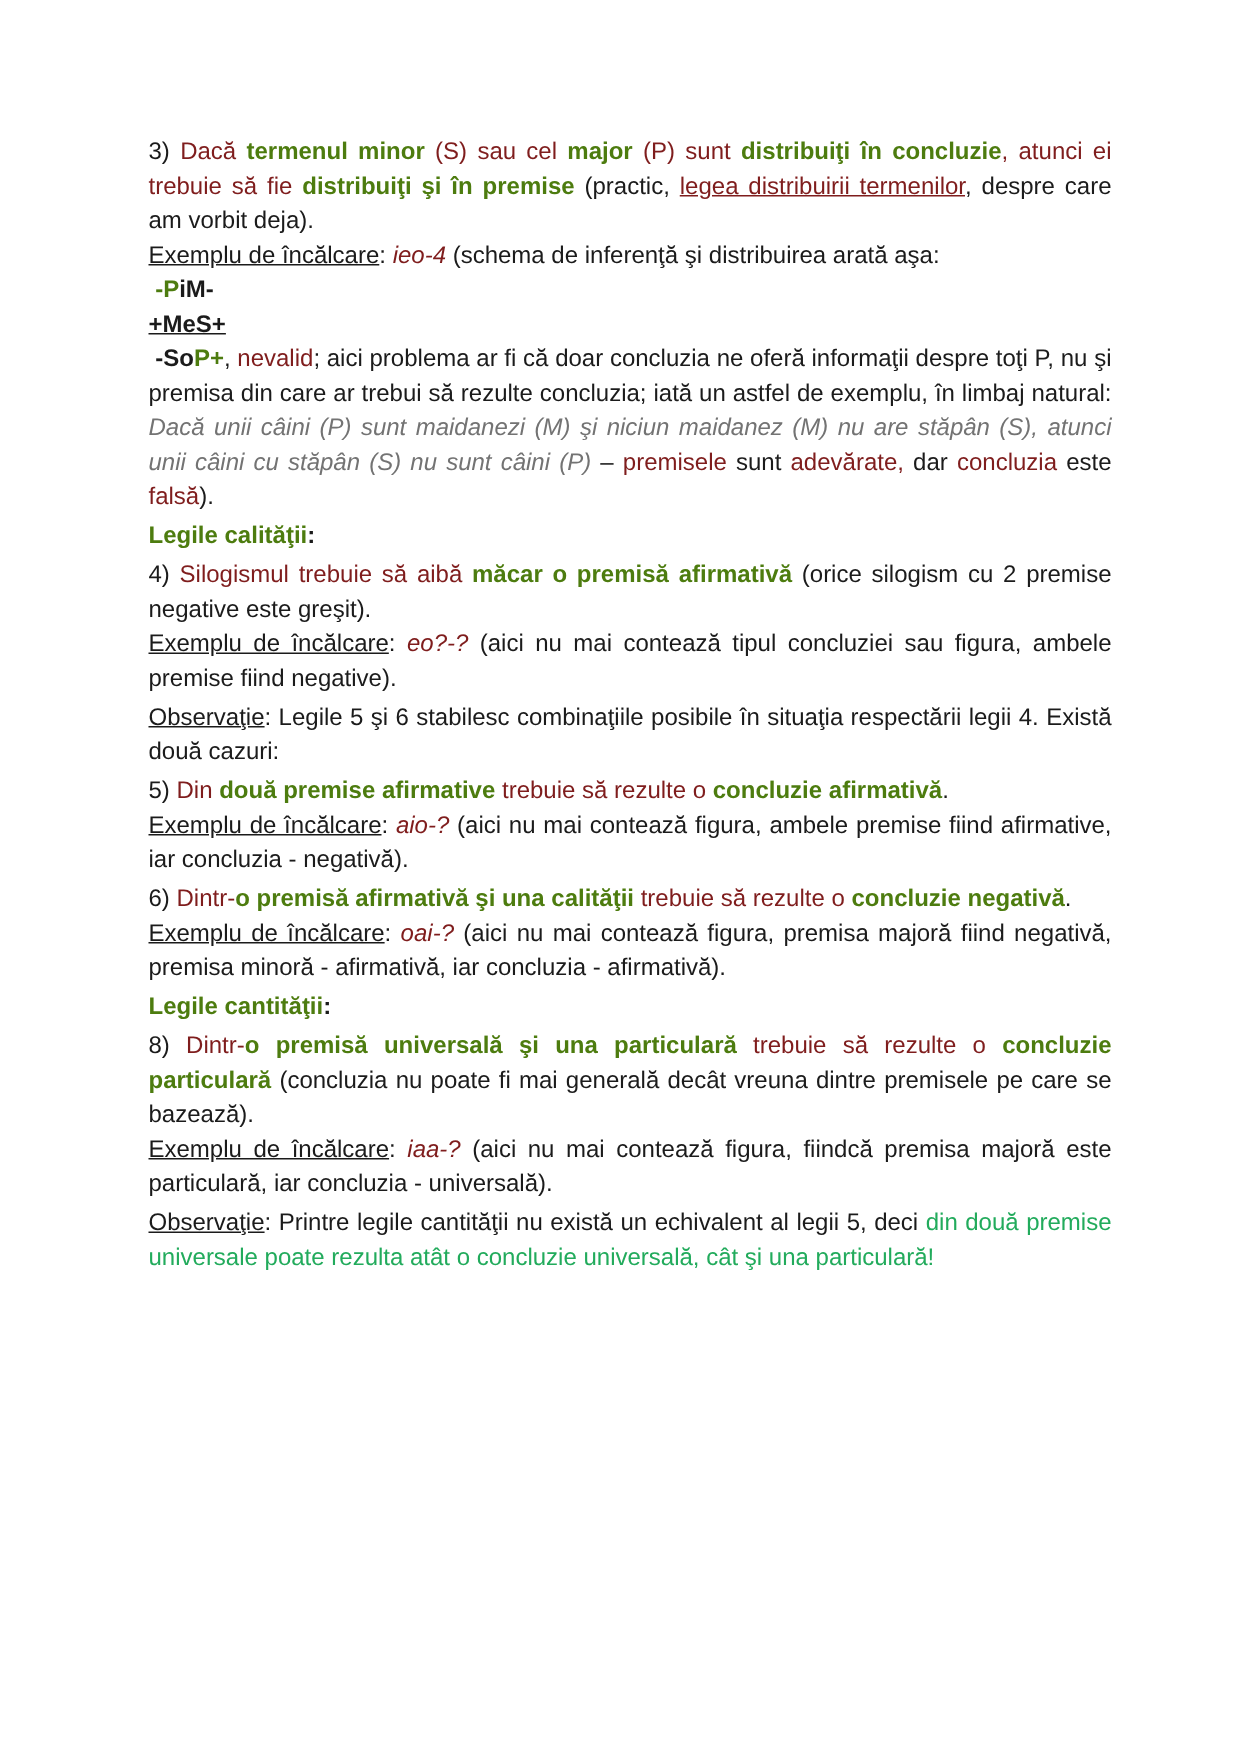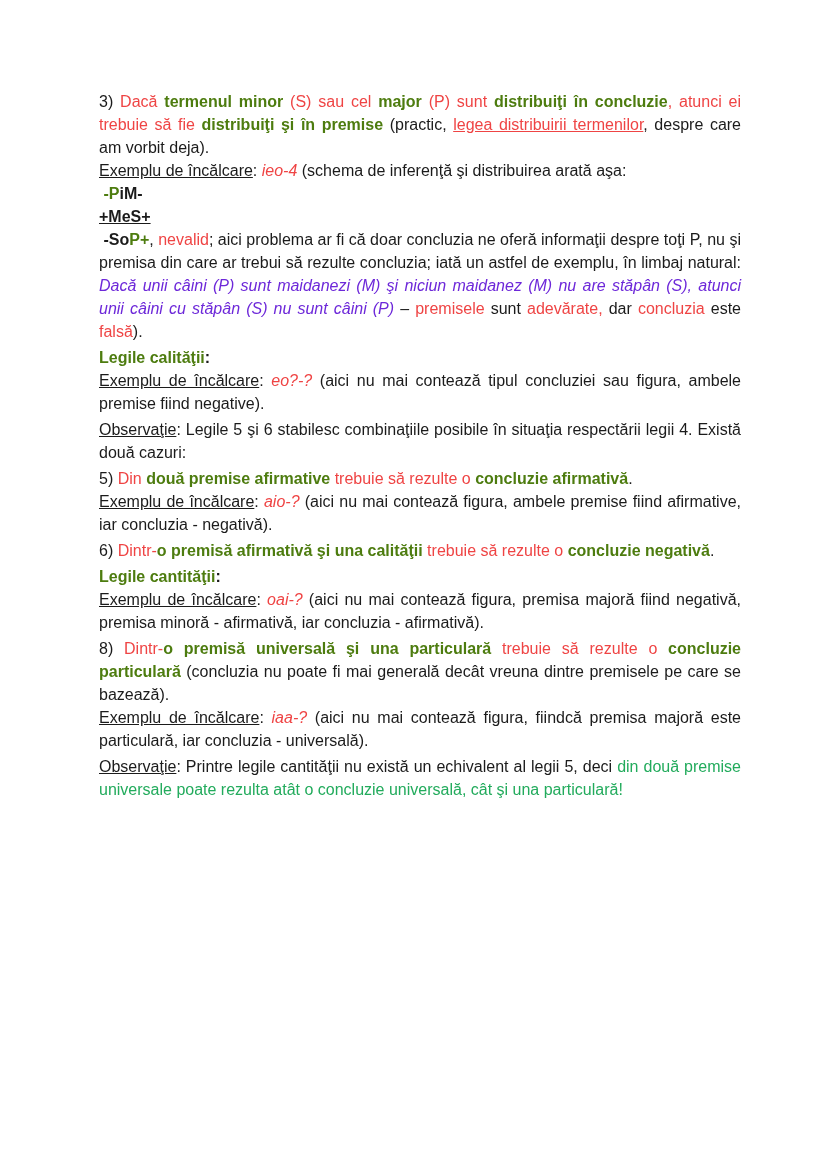--- a/index.html
+++ b/index.html
@@ -24,40 +24,41 @@
     margin: 0;
     font-size: 16px;
     line-height: 23px;
     text-align: justify;
   }
   .para.gap { margin-top: 3px; }
   
   .b  { font-weight: 700; }
   .i  { font-style: italic; }
   .u  { text-decoration: underline; }
-  .r  { color: #ef4444; }
+  .r  { color: #7f1d1d; }
   .r.b { color: #4d7c0f; }
-  .bl { color: #6d28d9; }
+  .bl { color: #737373; }
   .g  { color: #22ab5c; }
 </style>
 </head>
 <body>
 
 <div class="page">
   <div>
       <p class="para"><span>3) </span><span class="r">Dacă </span><span class="r b">termenul minor</span><span class="r"> (S) sau cel </span><span class="r b">major</span><span class="r"> (P) sunt </span><span class="r b">distribuiţi în concluzie</span><span class="r">, atunci ei trebuie să fie </span><span class="r b">distribuiţi şi în premise</span><span> (practic, </span><span class="r u">legea distribuirii termenilor</span><span>, despre care am vorbit deja).</span></p>
       <p class="para"><span class="u">Exemplu de încălcare</span><span>: </span><span class="r i">ieo-4</span><span> (schema de inferenţă şi distribuirea arată aşa:</span></p>
       <p class="para"><span>&nbsp;</span><span class="r b">-P</span><span class="b">iM-</span></p>
       <p class="para"><span class="b u">+MeS+</span></p>
       <p class="para"><span>&nbsp;</span><span class="b">-So</span><span class="r b">P+</span><span>, </span><span class="r">nevalid</span><span>; aici problema ar fi că doar concluzia ne oferă informaţii despre toţi P, nu şi premisa din care ar trebui să rezulte concluzia; iată un astfel de exemplu, în limbaj natural: </span><span class="bl i">Dacă unii câini (P) sunt maidanezi (M) şi niciun maidanez (M) nu are stăpân (S), atunci unii câini cu stăpân (S) nu sunt câini (P)</span><span> – </span><span class="r">premisele</span><span> sunt </span><span class="r">adevărate,</span><span> dar </span><span class="r">concluzia</span><span> este </span><span class="r">falsă</span><span>).</span></p>
       <p class="para gap"><span class="r b">Legile calităţii</span><span class="b">:</span></p>
+      <p class="para gap"><span>4) </span><span class="r">Silogismul trebuie să aibă </span><span class="r b">măcar o premisă afirmativă</span><span> (orice silogism cu 2 premise negative este greşit).</span></p>
       <p class="para"><span class="u">Exemplu de încălcare</span><span>: </span><span class="r i">eo?-?</span><span> (aici nu mai contează tipul concluziei sau figura, ambele premise fiind negative).</span></p>
       <p class="para gap"><span class="u">Observaţie</span><span>: Legile 5 şi 6 stabilesc combinaţiile posibile în situaţia respectării legii 4. Există două cazuri:</span></p>
       <p class="para gap"><span>5) </span><span class="r">Din </span><span class="r b">două premise afirmative</span><span class="r"> trebuie să rezulte o </span><span class="r b">concluzie afirmativă</span><span>.</span></p>
       <p class="para"><span class="u">Exemplu de încălcare</span><span>: </span><span class="r i">aio-?</span><span> (aici nu mai contează figura, ambele premise fiind afirmative, iar concluzia - negativă).</span></p>
       <p class="para gap"><span>6) </span><span class="r">Dintr-</span><span class="r b">o premisă afirmativă şi una calităţii</span><span class="r"> trebuie să rezulte o </span><span class="r b">concluzie negativă</span><span>.</span></p>
+      <p class="para"><span class="u">Exemplu de încălcare</span><span>: </span><span class="r i">oai-?</span><span> (aici nu mai contează figura, premisa majoră fiind negativă, premisa minoră - afirmativă, iar concluzia - afirmativă).</span></p>
       <p class="para gap"><span class="r b">Legile cantităţii</span><span class="b">:</span></p>
-      <p class="para"><span class="u">Exemplu de încălcare</span><span>: </span><span class="r i">oai-?</span><span> (aici nu mai contează figura, premisa majoră fiind negativă, premisa minoră - afirmativă, iar concluzia - afirmativă).</span></p>
       <p class="para gap"><span>8) </span><span class="r">Dintr-</span><span class="r b">o premisă universală şi una particulară</span><span class="r"> trebuie să rezulte o </span><span class="r b">concluzie particulară</span><span> (concluzia nu poate fi mai generală decât vreuna dintre premisele pe care se bazează).</span></p>
       <p class="para"><span class="u">Exemplu de încălcare</span><span>: </span><span class="r i">iaa-?</span><span> (aici nu mai contează figura, fiindcă premisa majoră este particulară, iar concluzia - universală).</span></p>
       <p class="para gap"><span class="u">Observaţie</span><span>: Printre legile cantităţii nu există un echivalent al legii 5, deci </span><span class="g">din două premise universale poate rezulta atât o concluzie universală, cât şi una particulară!</span></p>
     </div>
 </div>
 
 </body></html>

